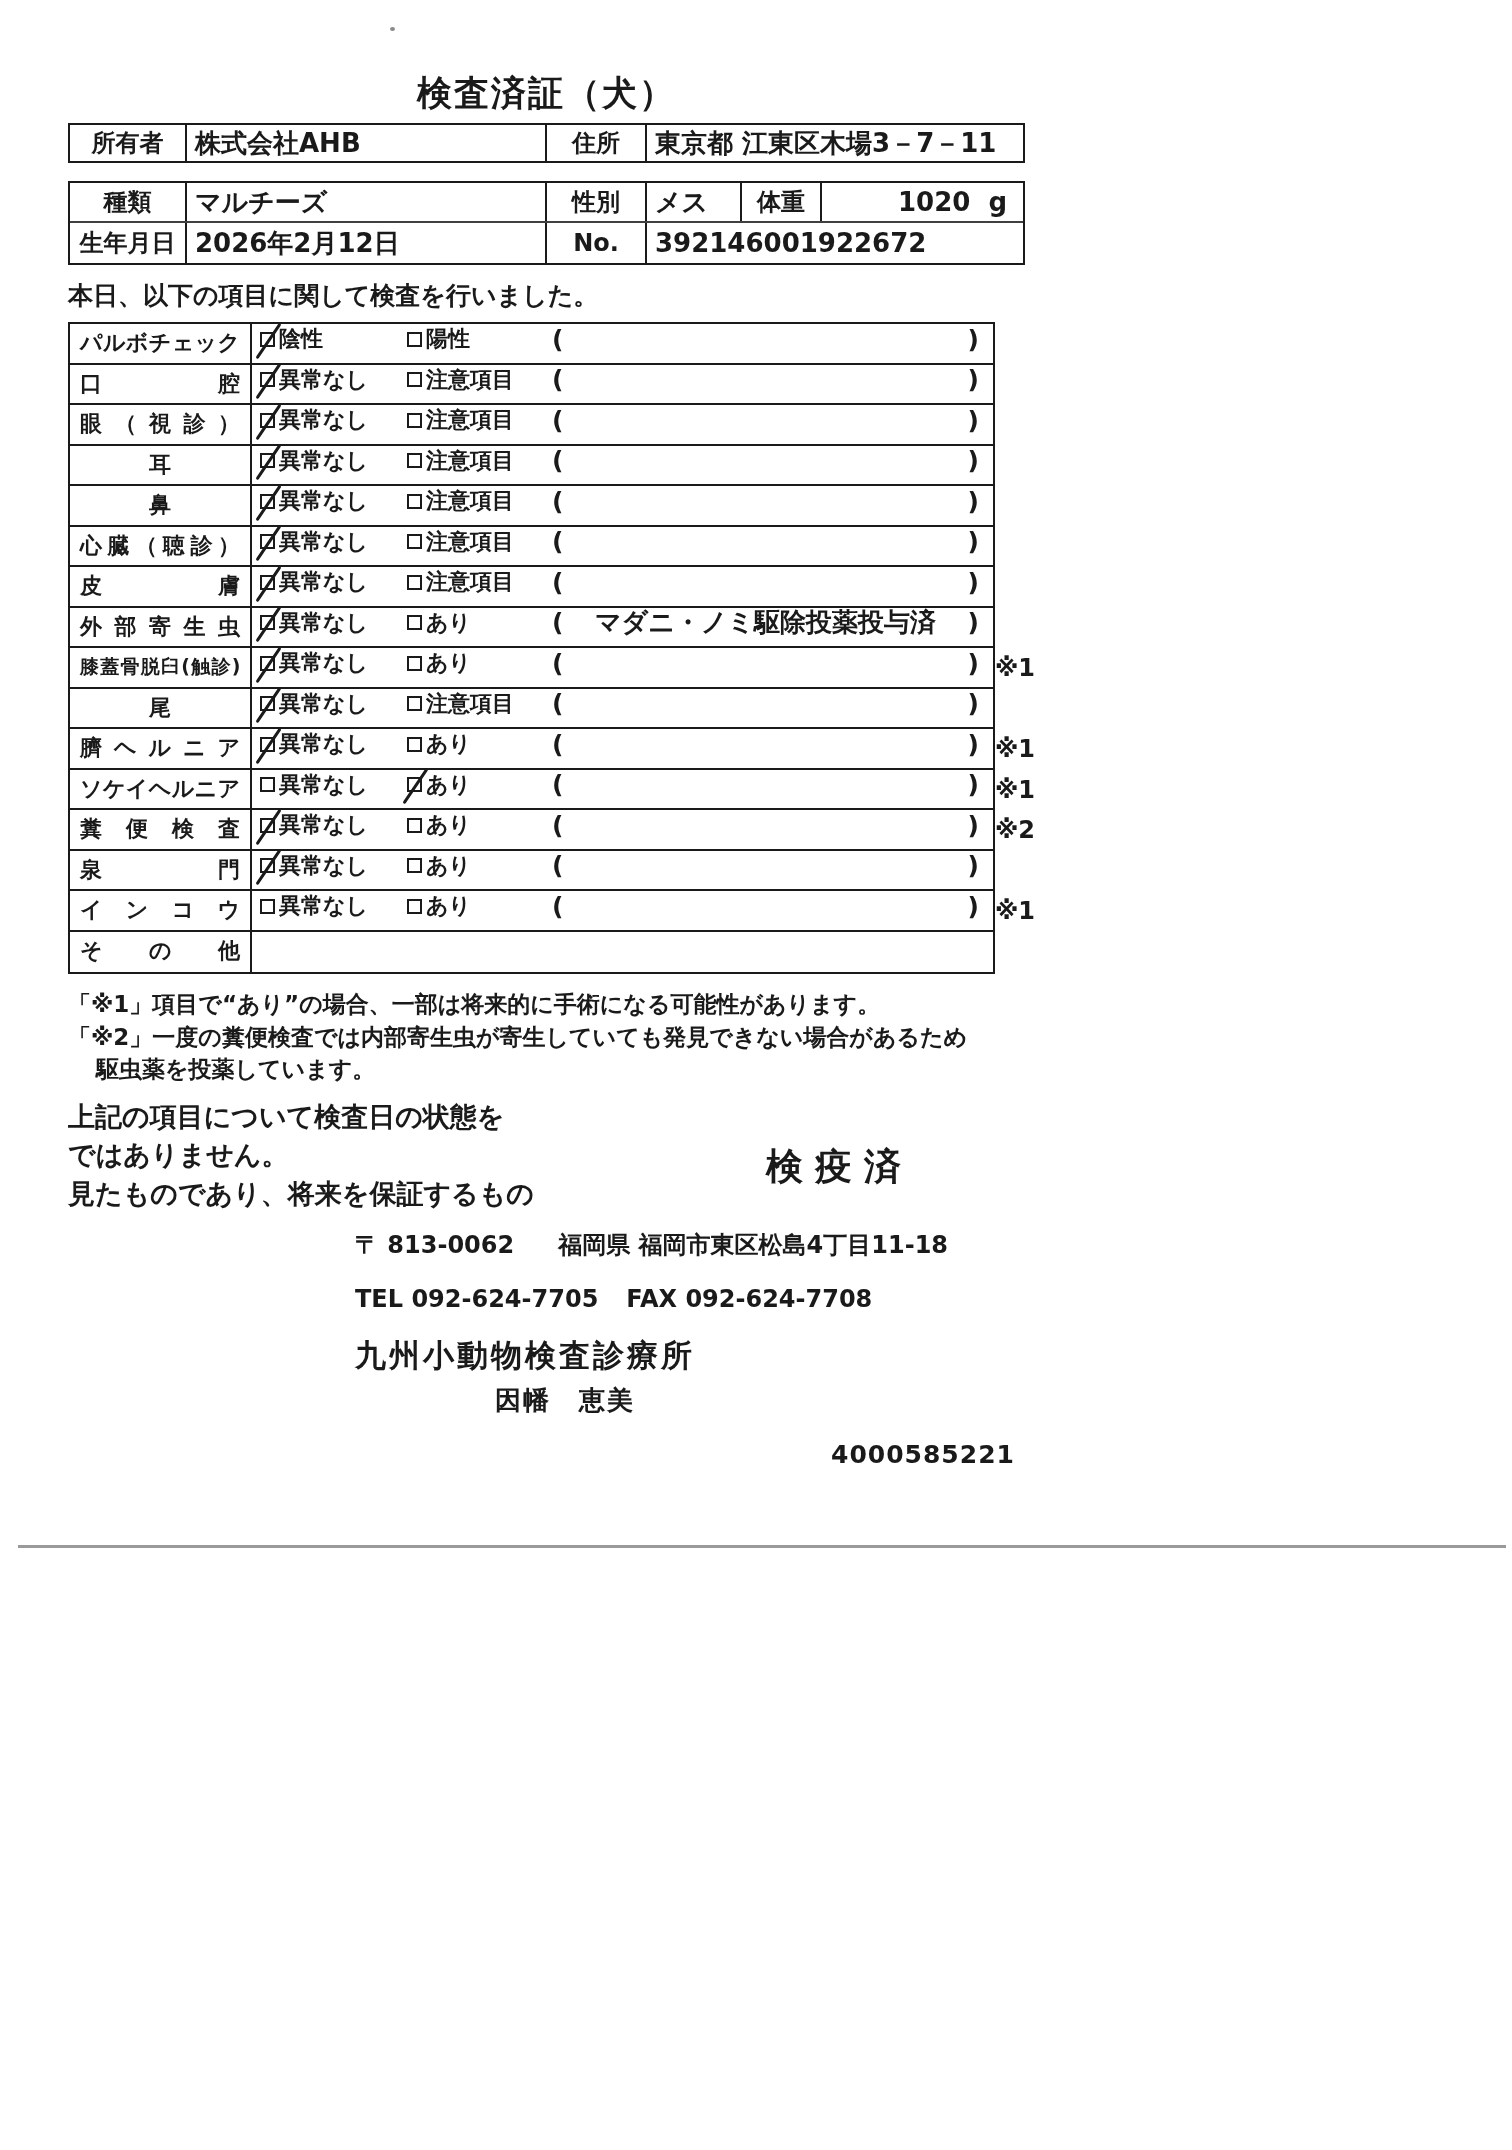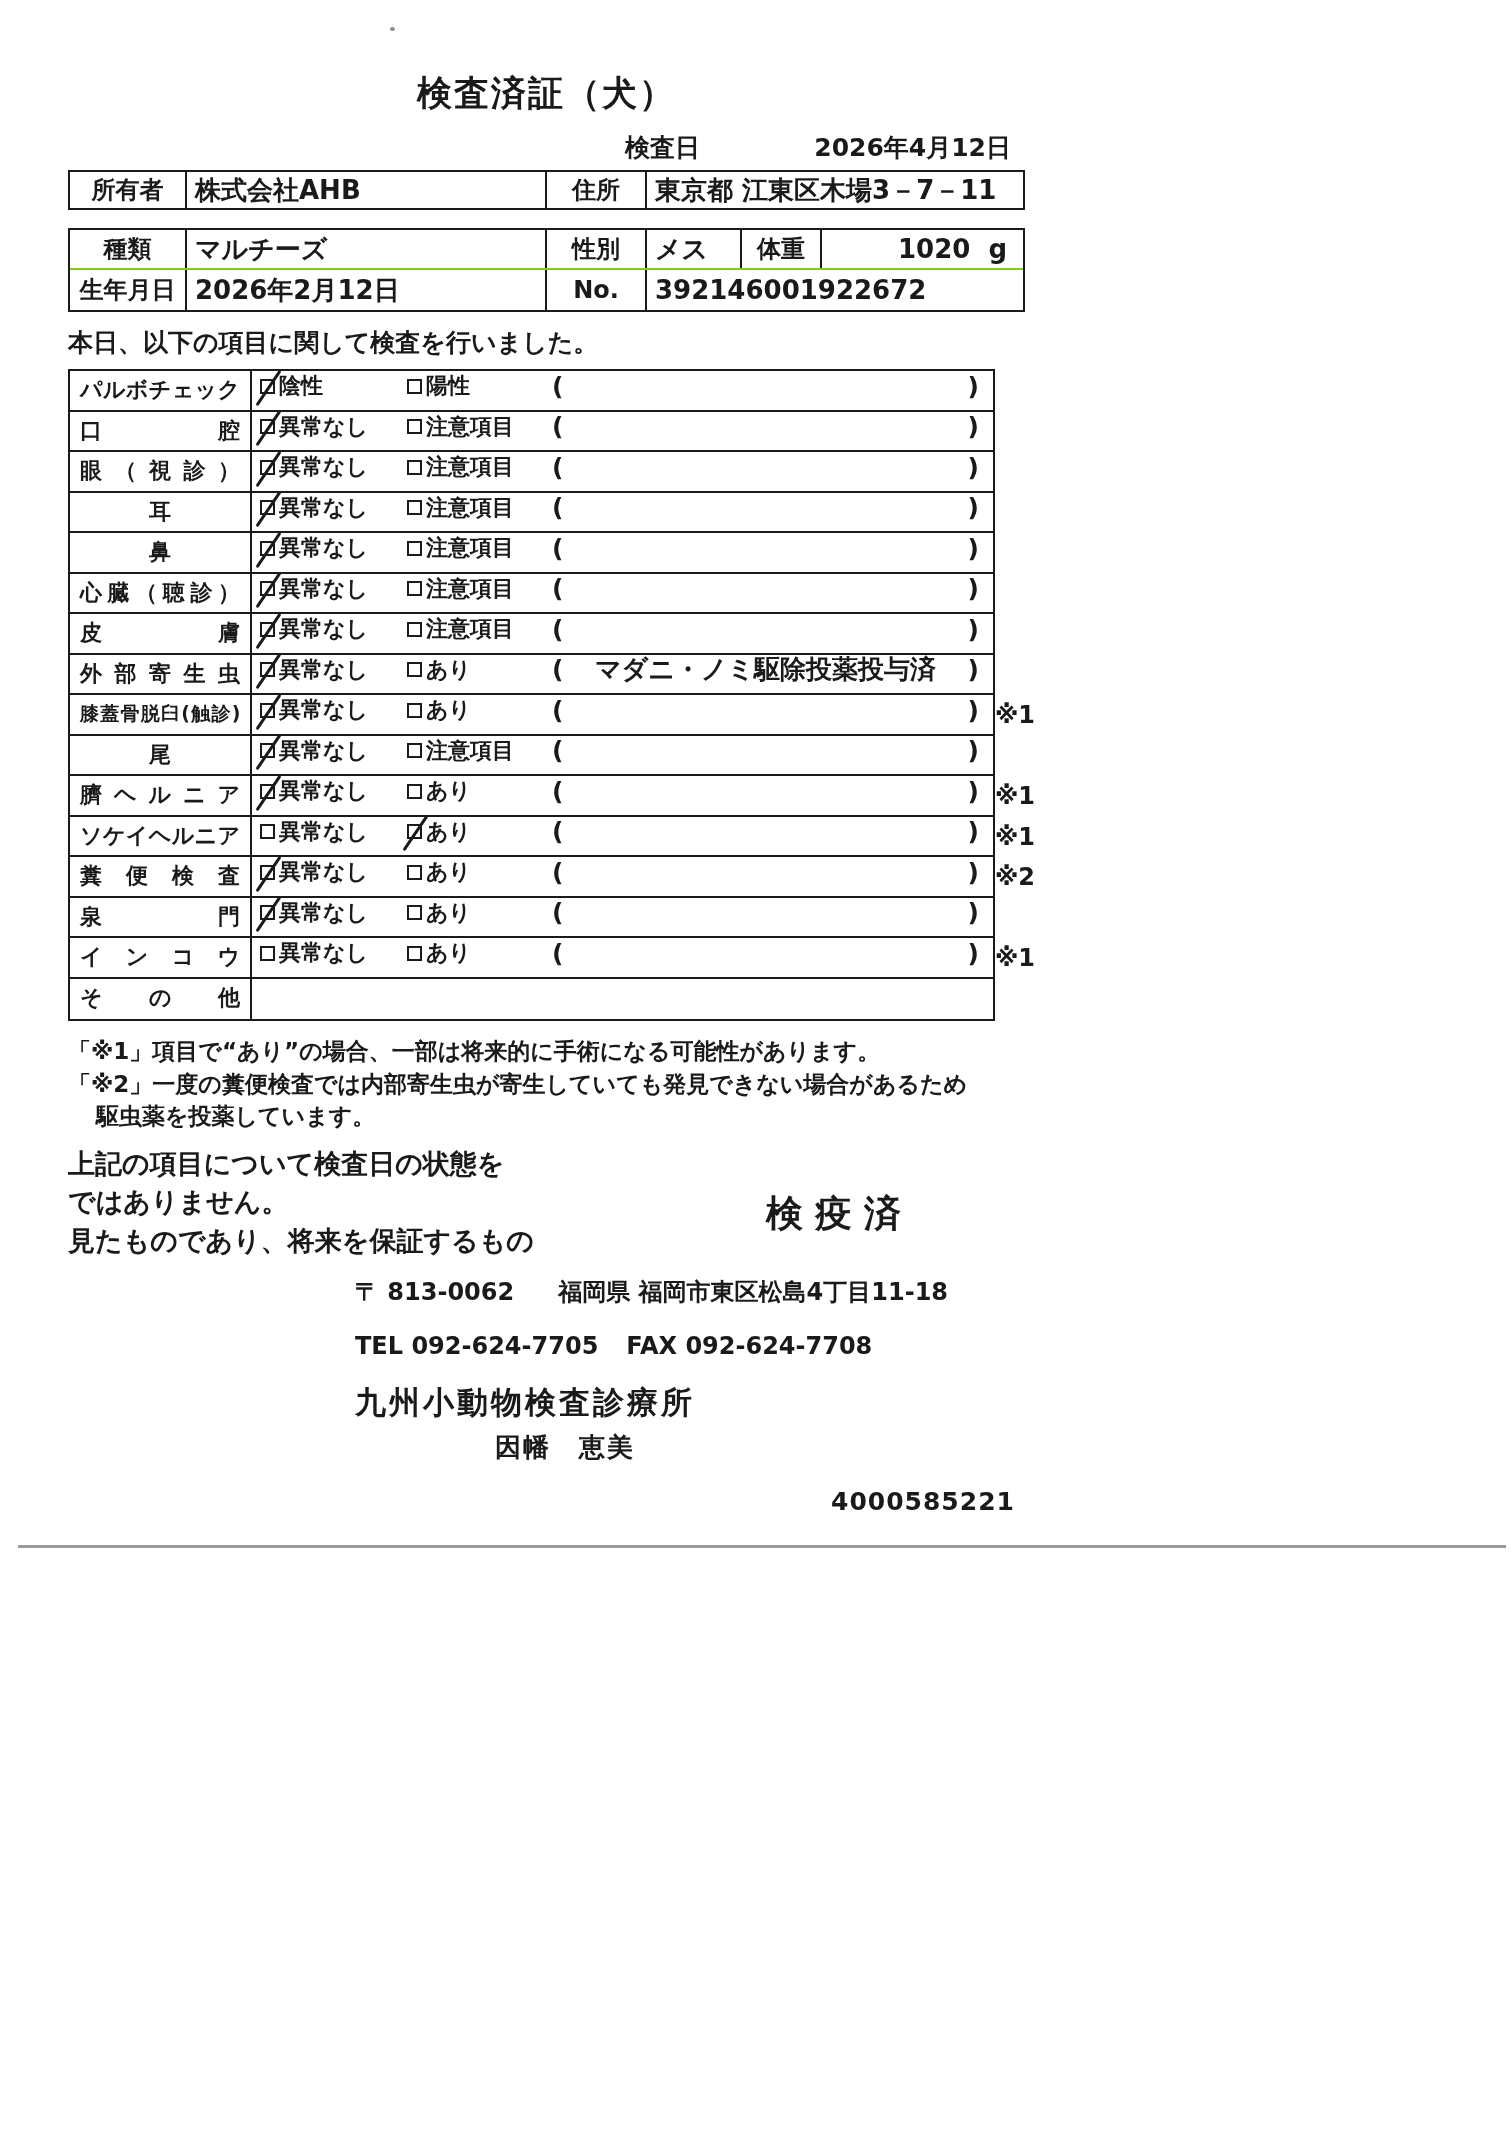--- a/index.html
+++ b/index.html
@@ -14,21 +14,21 @@
   .title { margin-top:70px; text-align:center; font-size:35px; font-weight:700; letter-spacing:2px; }
 
   .date-line { display:flex; margin-top:14px; font-size:25px; font-weight:600; align-items:baseline; }
   .date-label { margin-left:557px; }
   .date-value { flex:1; text-align:right; padding-right:14px; }
 
   .tableA, .tableB { border:2px solid #1a1a1a; }
   .tableA { display:flex; height:40px; margin-top:6px; }
   .tableB { margin-top:18px; }
   .brow { display:flex; height:40px; }
-  .bline { border-bottom:2px solid #84cc16; }
+  .bline { border-bottom:2px solid #404040; }
   .cell { border-right:2px solid #1a1a1a; display:flex; align-items:center; overflow:hidden; }
   .tableA .cell:last-child, .brow .cell:last-child { border-right:none; }
   .hlabel { justify-content:center; font-size:24px; font-weight:600; }
   .hval { padding-left:8px; font-size:26px; font-weight:600; white-space:nowrap; }
   .w117{width:117px;flex:none}.w360{width:360px;flex:none}.w100{width:100px;flex:none}
   .w95{width:95px;flex:none}.w80{width:80px;flex:none}.grow{flex:1;min-width:0;text-align:center;}
   .weightcell { justify-content:flex-end; padding-right:16px; gap:18px; font-size:26px; font-weight:600; }
 
   .intro { margin-top:14px; font-size:25px; font-weight:600; }
 
@@ -75,24 +75,20 @@
 </style>
 </head>
 <body>
 
 <div class="page">
   <div class="speck"></div>
 
   <div class="doc">
     <h1 class="title">検査済証（犬）</h1>
 
-    <div class="date-line">
-      <span class="date-label">検査日</span>
-      <span class="date-value">2026年4月12日</span>
-    </div>
 
     <div class="tableA">
       <div class="cell hlabel w117">所有者</div>
       <div class="cell hval w360">株式会社AHB</div>
       <div class="cell hlabel w100">住所</div>
       <div class="cell hval grow">東京都 江東区木場3－7－11</div>
     </div>
 
     <div class="tableB">
       <div class="brow bline">

